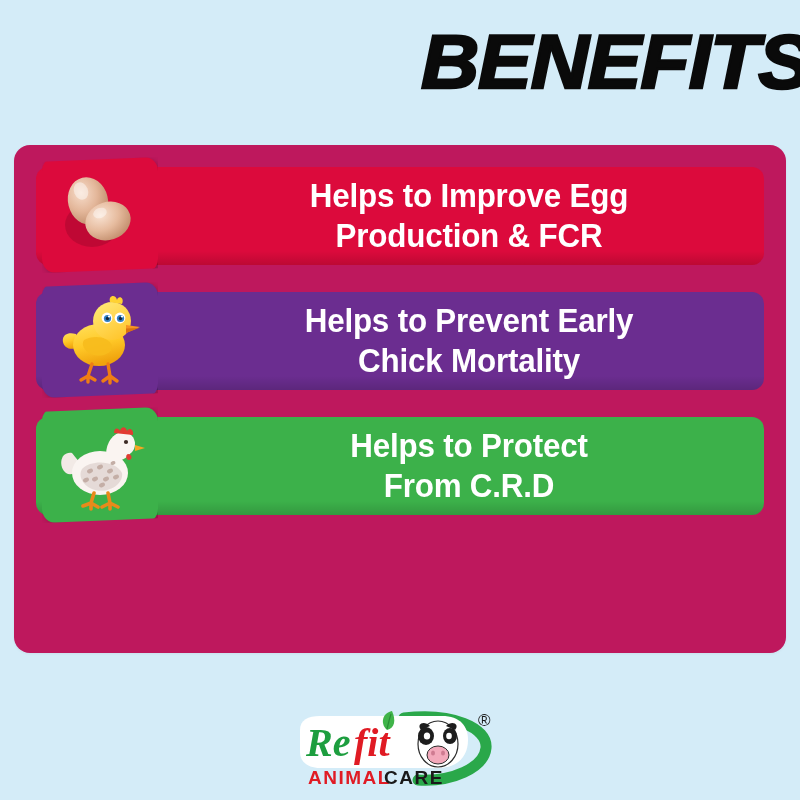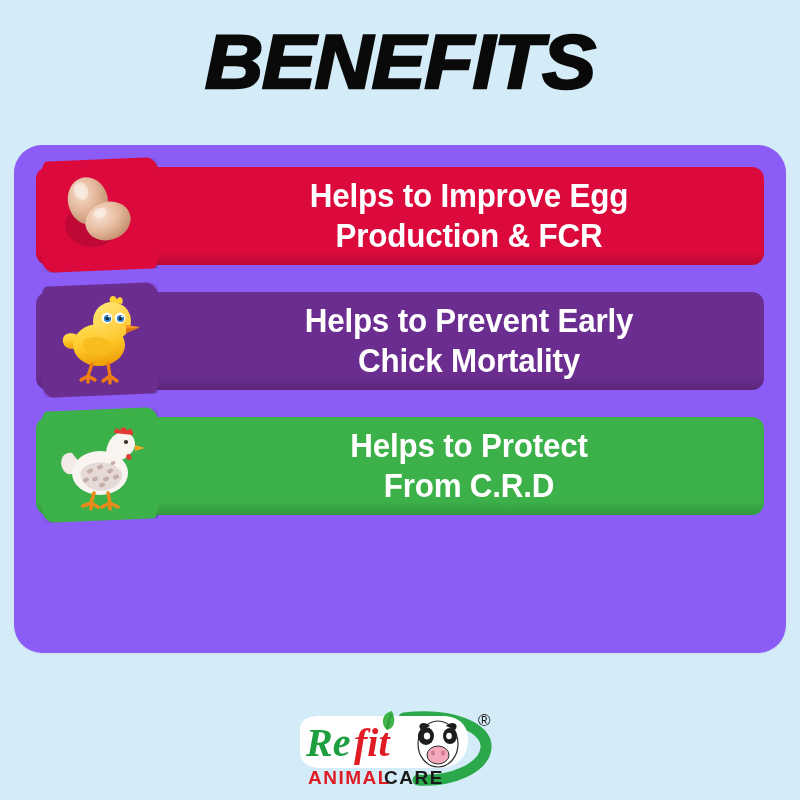--- a/index.html
+++ b/index.html
@@ -23,21 +23,21 @@
     height: 800px;
     background: #d4ecf8;
   }
 
   
   .title-wrap {
     position: absolute;
     top: 24px;
     left: 0;
     width: 800px;
-    text-align: center;
+    text-align: right;
   }
   .title {
     display: inline-block;
     font-family: "Liberation Sans", sans-serif;
     font-weight: 700;
     font-style: italic;
     font-size: 76px;
     line-height: 1;
     letter-spacing: -1px;
     color: #0a0a0a;
@@ -152,21 +152,21 @@
 </style>
 </head>
 <body style="background: rgb(212, 236, 248);">
 
 <div id="poster" style="background: rgb(212, 236, 248);">
 
   <div class="title-wrap">
     <span class="title" style="color: rgb(10, 10, 10); -webkit-text-stroke: 2.5px rgb(10, 10, 10);">BENEFITS</span>
   </div>
 
-  <div class="card" style="background: #8b5cf6; border-radius: 28px;">
+  <div class="card" style="background: #be185d;">
 
     <div class="row row-0">
       <div class="bar" id="bar0" style="background: rgb(220, 10, 60);"></div>
       <div class="icon-tab" id="tab0" style="background: rgb(220, 10, 60);">
         <div class="glyph">
           <svg width="104" height="104" viewBox="0 0 104 104">
             <defs>
               <radialGradient id="eggA" cx="38%" cy="30%" r="72%">
                 <stop offset="0%" stop-color="#f7ddcb"></stop>
                 <stop offset="55%" stop-color="#e3b699"></stop>

